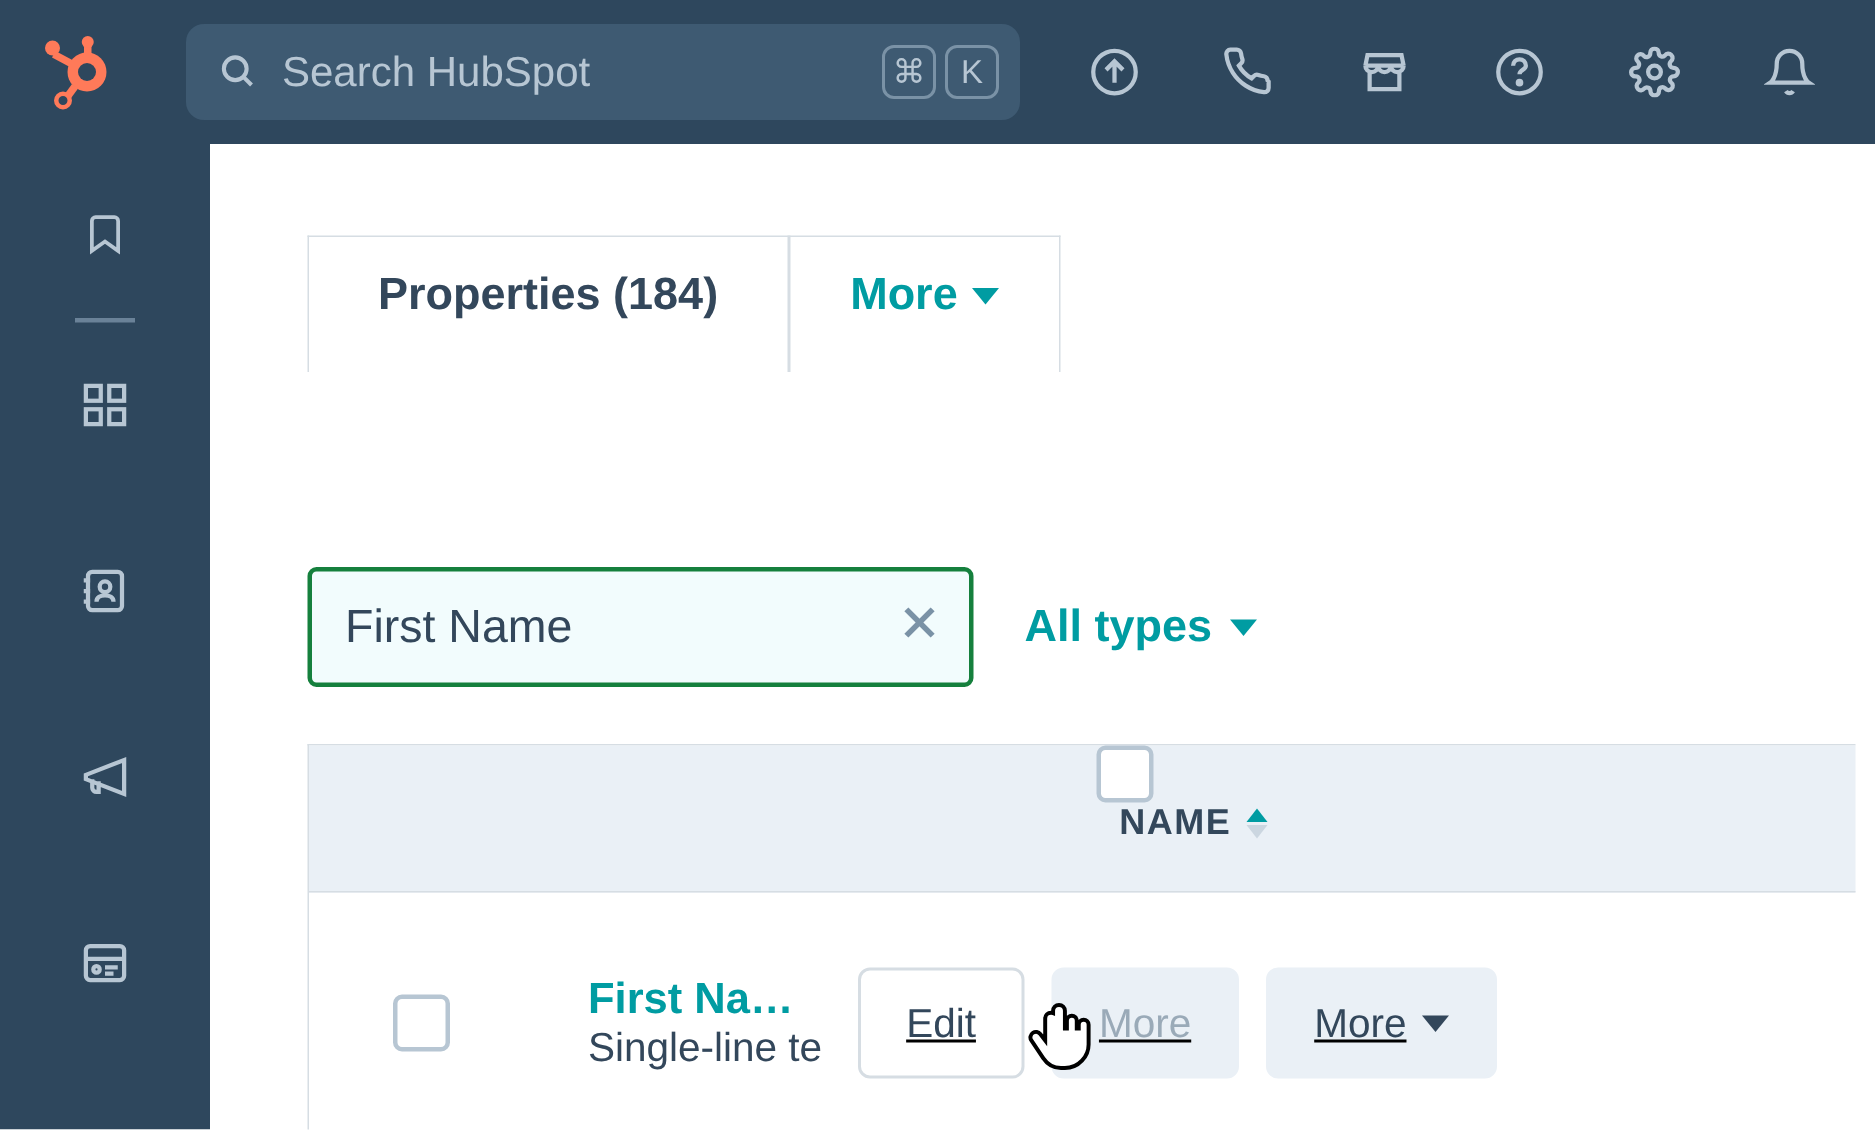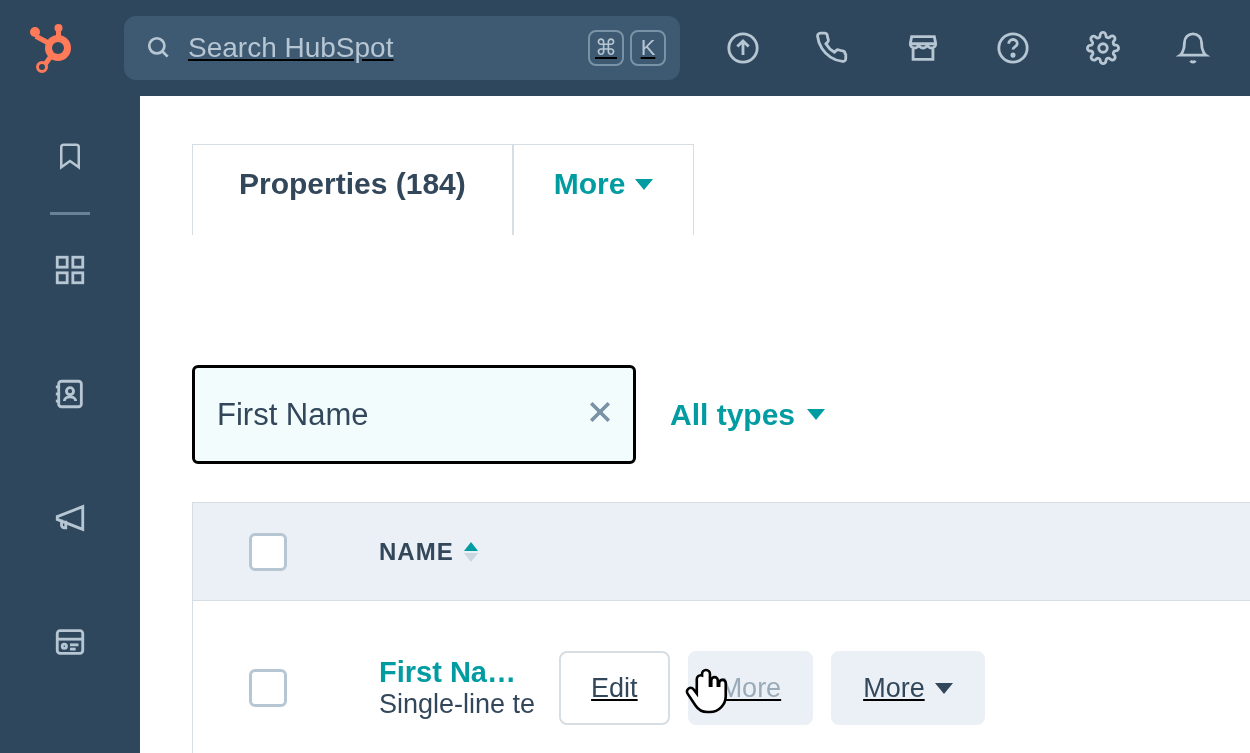--- a/index.html
+++ b/index.html
@@ -27,21 +27,20 @@
   }
   .search-wrap {
     margin-left: 48px;
     background: #3e5a72;
     border-radius: 12px;
     height: 64px;
     width: 556px;
     display: flex;
     align-items: center;
     padding: 0 14px 0 22px;
-    text-decoration: underline;
   }
   .search-icon-svg { color: #b7c6d3; flex-shrink:0; }
   .search-input {
     background: transparent;
     border: none;
     outline: none;
     color: #b7c6d3;
     font-size: 28px;
     margin-left: 16px;
     width: 320px;
@@ -97,21 +96,21 @@
 
   
   .main {
     position: absolute;
     left: 140px;
     top: 96px;
     right: 0;
     bottom: 0;
     background: #fff;
     border-top-left-radius: 24px;
-    padding: 0;
+    padding: 13px;
   }
 
   
   .tabs {
     display: flex;
     margin-left: 52px;
     margin-top: 48px;
   }
   .tab {
     padding: 22px 46px 34px 46px;
@@ -140,22 +139,22 @@
   
   .filters {
     display: flex;
     align-items: center;
     gap: 34px;
     margin-left: 52px;
     margin-top: 130px;
   }
   .filter-input-wrap {
     width: 444px;
-    height: 99px;
-    border: 3px solid #000000;
+    height: 80px;
+    border: 3px solid #15803d;
     border-radius: 6px;
     background: rgba(0, 188, 212, 0.05);
     display: flex;
     align-items: center;
     padding: 0 18px 0 22px;
   }
   .filter-input {
     border: none;
     outline: none;
     background: transparent;
@@ -187,20 +186,21 @@
     border: 1.5px solid #d6dde3;
     border-right: none;
   }
   .thead {
     background: #eaf0f6;
     display: flex;
     align-items: center;
     height: 98px;
     padding-left: 56px;
     border-bottom: 1.5px solid #d6dde3;
+    flex-direction: column;
   }
   .checkbox {
     width: 38px;
     height: 38px;
     border: 3px solid #b7c6d3;
     border-radius: 6px;
     background: #fff;
     cursor: pointer;
   }
   .th-name {

